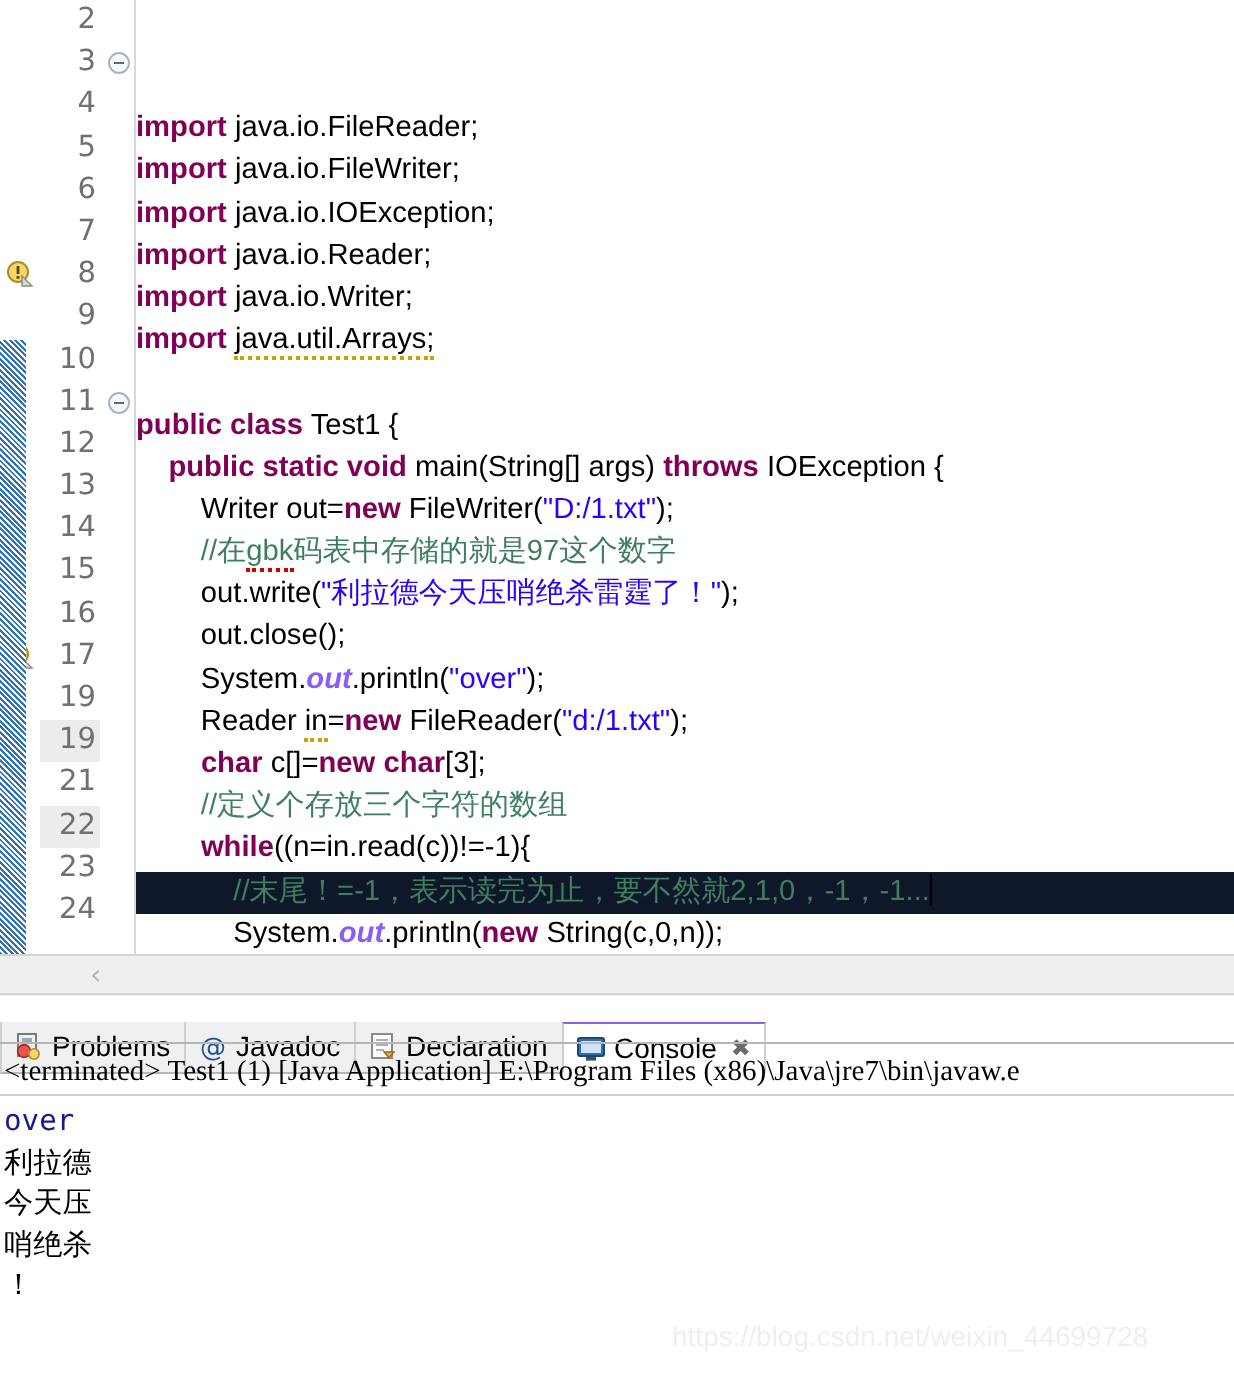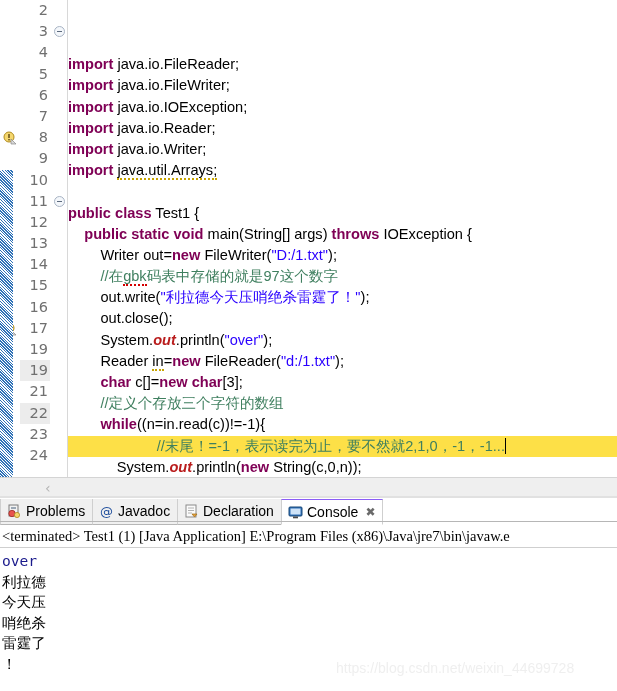--- a/index.html
+++ b/index.html
@@ -24,21 +24,21 @@
     background: #ffffff;
     overflow: hidden;
   }
 
   .code-row {
     position: relative;
     height: 21.2px;
     line-height: 21.2px;
     white-space: nowrap;
   }
-  .code-row.highlight .code-cell { background: #fde047; padding-left: 40px; }
+  .code-row.highlight .code-cell { background: #0f172a; }
   .code-row.altmark .gutter-num { background: #ececec; }
 
   
   .mark-col {
     position: absolute;
     left: 0; top: 0;
     width: 20px;
     height: 21.2px;
     text-align: center;
   }
@@ -109,21 +109,21 @@
     font-size: 14.6px;
     color: #000000;
     white-space: pre;
     overflow: hidden;
     margin-top: 33px;
   }
 
   .kw   { color: #7f0055; font-weight: bold; }
   .str  { color: #2a00ff; }
   .cmt  { color: #3f7f5f; }
-  .fld  { color: #b91c1c; font-weight: bold; font-style: italic; }
+  .fld  { color: #8b5cf6; font-weight: bold; font-style: italic; }
   .plain{ color: #000000; }
   .sq   { border-bottom: 2px dotted #d40000; }
   .sqy  { border-bottom: 2px dotted #c8a400; }
 
   .cursor {
     display: inline-block;
     width: 1px;
     height: 16px;
     background: #000;
     vertical-align: -3px;
@@ -162,21 +162,21 @@
   }
 
   #tabbar {
     position: absolute;
     left: 0; top: 3px;
     width: 617px;
     height: 26px;
   }
   .tab {
     position: absolute;
-    top: 0;
+    top: 12px;
     height: 26px;
     box-sizing: border-box;
     padding: 0 7px 0 6px;
     font-family: "Liberation Sans", sans-serif;
     font-size: 14px;
     color: #000;
     line-height: 25px;
     background: #f0f0f0;
     border-left: 1px solid #cfcfcf;
     border-right: 1px solid #cfcfcf;
@@ -407,16 +407,16 @@
       <div class="tab active" style="left: 281px;"><span class="ticon"><svg width="16" height="15" viewBox="0 0 16 15">
             <rect x="1" y="2" width="13" height="9" rx="1" fill="#2d6fb8" stroke="#1b4876" stroke-width="1"></rect>
             <rect x="2.5" y="3.5" width="10" height="6" fill="#cfe3f7"></rect>
             <rect x="5" y="11.5" width="5" height="1.8" fill="#4a4a4a"></rect>
           </svg></span><span>Console</span><span class="close-x">✖</span></div>
     </div>
   <div id="tabfill"></div>
 
   <div id="console-header">&lt;terminated&gt; Test1 (1) [Java Application] E:\Program Files (x86)\Java\jre7\bin\javaw.e</div>
 
-  <div id="console-out"><div class="l1">over</div><div>利拉德</div><div>今天压</div><div>哨绝杀</div><div>雷霆了</div><div>！</div></div>
+  <div id="console-out"><div class="l1">over</div><div>利拉德</div><div>今天压</div><div>哨绝杀</div><div>！</div></div>
 </div>
 
 <div id="watermark">https://blog.csdn.net/weixin_44699728</div>
 
 </body></html>

